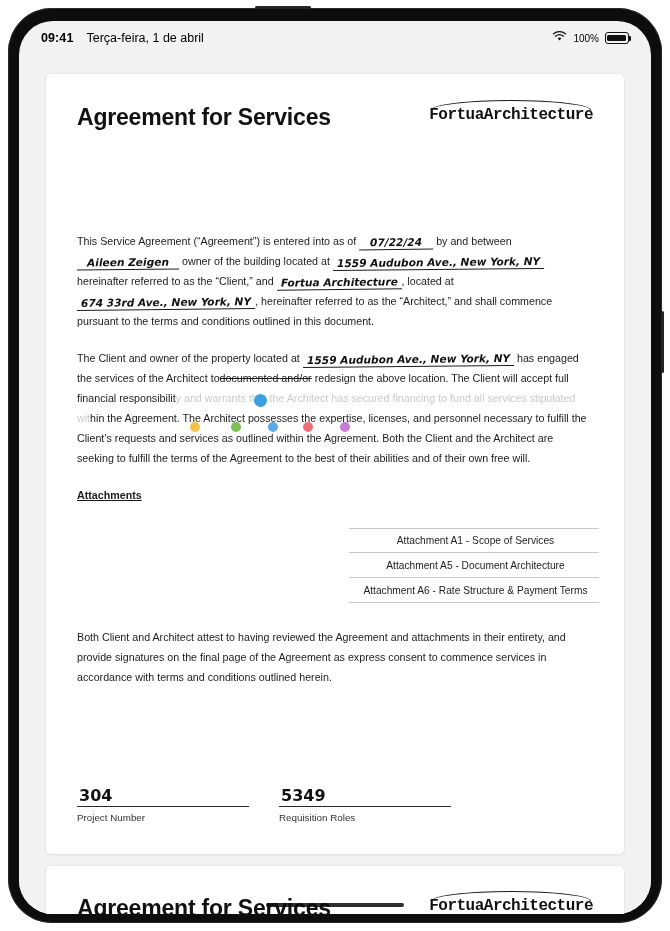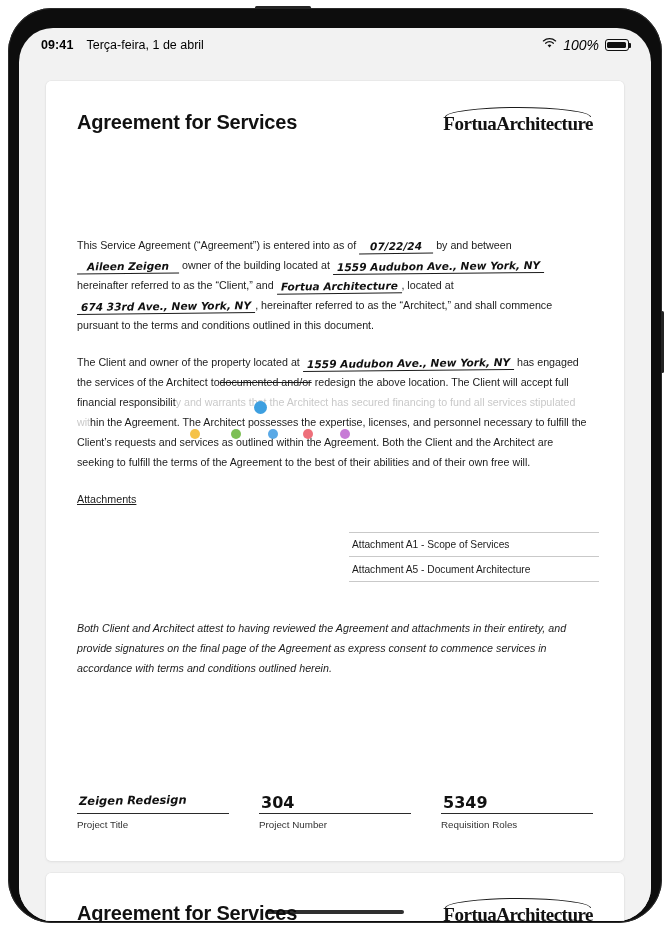--- a/index.html
+++ b/index.html
@@ -12,40 +12,40 @@
   .device {
     position: absolute;
     left: 8px; top: 8px;
     width: 654px; height: 915px;
     background: #0d0d0d;
     border-radius: 44px;
     box-shadow: 0 0 0 1px #2a2a2a inset;
   }
   .bezel-inner {
     position: absolute;
-    left: 11px; top: 20px;
+    left: 11px; top: 13px;
     width: 632px; height: 893px;
     background: #f2f2f2;
     border-radius: 34px;
     overflow: hidden;
   }
   
   .statusbar {
     position: absolute; left: 0; top: 0;
     width: 100%; height: 34px;
     display: flex; align-items: center;
     padding: 0 22px;
     font-size: 12.5px;
     color: #000;
     font-weight: 600;
   }
   .sb-time { letter-spacing: 0.1px; }
   .sb-date { margin-left: 13px; font-weight: 500; }
   .sb-right { margin-left: auto; display: flex; align-items: center; gap: 6px; }
-  .sb-pct { font-size: 14px; font-weight: 500; font-style: italic; }
+  .sb-pct { font-size: 10px; font-weight: 500; }
   .wifi-icon { display: inline-block; }
   .battery {
     width: 24px; height: 11.5px;
     border: 1.2px solid #111;
     border-radius: 3px;
     position: relative;
     display: inline-block;
   }
   .battery::after {
     content: "";
@@ -81,27 +81,27 @@
     width: 578px; height: 120px;
     background: #fff;
     border-radius: 5px;
     box-shadow: 0 0 0 0.5px #e2e2e2, 0 1px 3px rgba(0,0,0,0.07);
     padding: 29px 31px 0 31px;
   }
   .doc-header {
     display: flex; align-items: flex-start; justify-content: space-between;
   }
   .doc-title {
-    font-size: 20px; font-weight: 700; letter-spacing: -0.2px;
+    font-size: 23px; font-weight: 700; letter-spacing: -0.2px;
     color: #111;
   }
   .brand {
-    font-size: 19px; font-weight: 700; letter-spacing: -0.5px;
+    font-size: 16px; font-weight: 700; letter-spacing: -0.5px;
     color: #121212;
-    font-family: Liberation Serif, serif;
+    font-family: Liberation Mono, monospace;
     position: relative;
     padding-top: 2px;
   }
   .brand::before {
     content: "";
     position: absolute;
     left: 2px; top: -4px; right: 2px;
     height: 9px;
     border: 1.3px solid #1a1a1a;
     border-bottom: none;
@@ -143,33 +143,34 @@
     pointer-events: none;
   }
   .dot { position: absolute; width: 10px; height: 10px; border-radius: 50%; }
   .cursor-dot {
     position: absolute;
     width: 13px; height: 13px; border-radius: 50%;
     box-shadow: 0 0 0 0 rgba(0,0,0,0);
   }
 
   
-  .attach-head { text-decoration: underline; margin-bottom: 1px; }
+  .attach-head { text-decoration: underline; margin-bottom: 1px; font-weight: bold; }
   .attach-box {
     margin-top: 23px;
     margin-left: 272px;
     width: 250px;
   }
   .attach-row {
     font-size: 10.2px;
     line-height: 18px;
     padding: 0 0 2px 3px;
     border-bottom: 0.9px solid #c9c9c9;
     margin-bottom: 4px;
     color: #1c1c1c;
+    text-align: center;
   }
   .attach-row:first-child { border-top: 0.9px solid #c9c9c9; padding-top: 3px; }
 
   
   .sig-area {
     position: absolute;
     left: 31px; right: 31px;
     top: 712px;
     display: flex;
     gap: 0;
@@ -262,40 +263,36 @@
             <span>has engaged the services of the Architect to</span><span class="strike">documented and/or</span>
             <span>redesign the above location. The Client will accept full financial responsibilit</span><span class="erased">y and warrants that the Architect has secured financing to fund all services stipulated wit</span><span>hin the Agreement. The Architect possesses the expertise, licenses, and personnel necessary to fulfill the Client’s requests and services as outlined within the Agreement. Both the Client and the Architect are seeking to fulfill the terms of the Agreement to the best of their abilities and of their own free will.</span>
           </p>
 
 
           <p class="attach-head" style="margin-bottom:2px;">Attachments</p>
 
           <div class="attach-box">
             <div class="attach-row">Attachment A1 - Scope of Services</div>
             <div class="attach-row">Attachment A5 - Document Architecture</div>
+            <div class="attach-row">Attachment A6 - Rate Structure &amp; Payment Terms</div>
           </div>
 
-          <p style="margin-top:36px;font-style:italic;">Both Client and Architect attest to having reviewed the Agreement and attachments in their entirety, and provide signatures on the final page of the Agreement as express consent to commence services in accordance with terms and conditions outlined herein.</p>
+          <p style="margin-top:24px;">Both Client and Architect attest to having reviewed the Agreement and attachments in their entirety, and provide signatures on the final page of the Agreement as express consent to commence services in accordance with terms and conditions outlined herein.</p>
         </div>
 
         <div class="ink-dots">
           <div class="dot" style="left:0px; top:28px; background:#f5c249;"></div>
           <div class="dot" style="left:41px; top:28px; background:#7dbf55;"></div>
           <div class="dot" style="left:78px; top:28px; background:#5aa9e6;"></div>
           <div class="dot" style="left:113px; top:28px; background:#ee6f7a;"></div>
           <div class="dot" style="left:150px; top:28px; background:#c77bd6;"></div>
           <div class="cursor-dot" style="left:64px; top:0px; background:#3d9fe0;"></div>
         </div>
 
         <div class="sig-area">
-          <div class="sig-col">
-            <div class="sig-value">Zeigen Redesign</div>
-            <div class="sig-rule"></div>
-            <div class="sig-label">Project Title</div>
-          </div>
           <div class="sig-col">
             <div class="sig-value plain">304</div>
             <div class="sig-rule"></div>
             <div class="sig-label">Project Number</div>
           </div>
           <div class="sig-col">
             <div class="sig-value plain">5349</div>
             <div class="sig-rule"></div>
             <div class="sig-label">Requisition Roles</div>
           </div>

